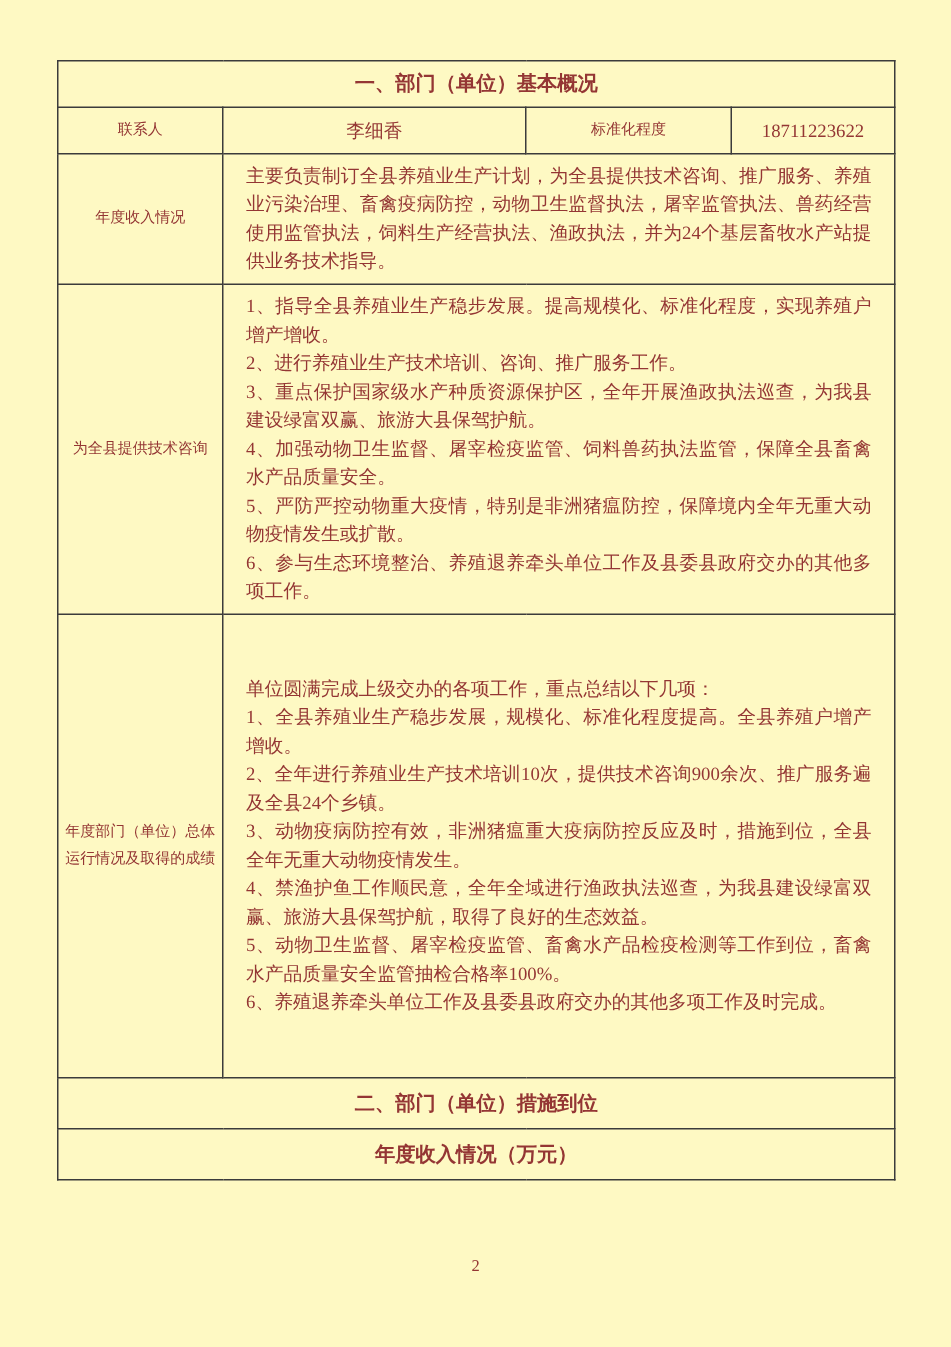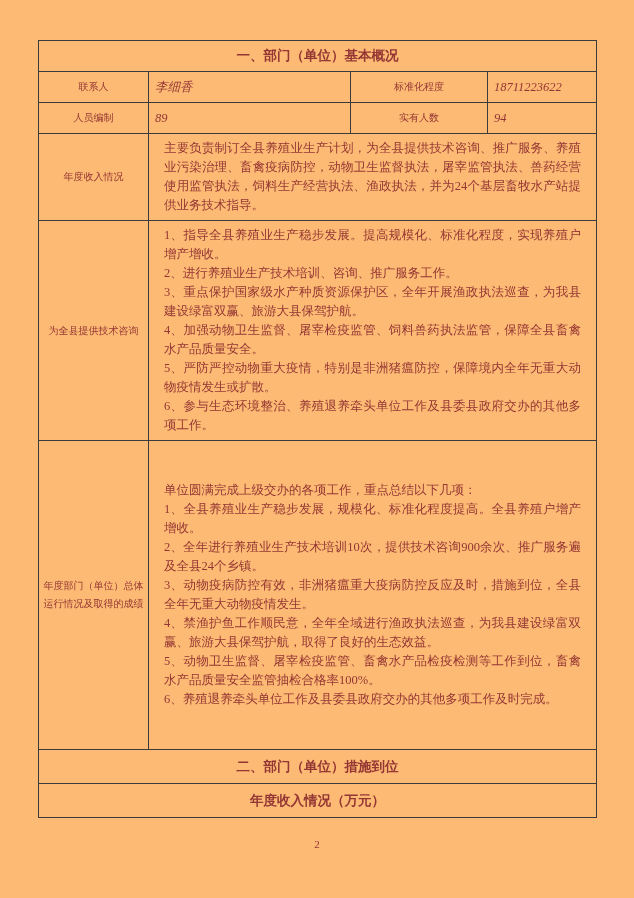--- a/index.html
+++ b/index.html
@@ -1,19 +1,19 @@
 <!DOCTYPE html>
 <html><head>
 <meta charset="utf-8">
 <style>
   html, body { margin: 0; padding: 0; background: #ffffff; }
   .page {
     width: 634px;
     height: 898px;
-    background: #fdba74;
+    background: #fef9c3;
     position: relative;
     font-family: "Liberation Serif", "DejaVu Serif", serif;
     color: #943634;
     overflow: hidden;
   }
   table.doc-table {
     position: absolute;
     left: 38px;
     top: 40px;
     width: 558px;
@@ -33,22 +33,21 @@
     font-size: 13.5px;
     height: 22px;
   }
   .label-cell {
     text-align: center;
     font-size: 10px;
     line-height: 18px;
     padding: 4px 4px;
   }
   .value-cell {
-    text-align: left;
-    font-style: italic;
+    text-align: center;
   }
   .content-cell {
     text-align: justify;
     white-space: pre-line;
     line-height: 19px;
     padding: 5px 15px;
   }
   .r-small td { height: 22px; }
   .r-duties { height: 80px; }
   .r-annual { height: 216px; }
@@ -82,26 +81,20 @@
       <td colspan="4" class="title-cell">一、部门（单位）基本概况</td>
     </tr>
 
     <tr class="r-small">
       <td class="label-cell">联系人</td>
       <td class="value-cell">李细香</td>
       <td class="label-cell">标准化程度</td>
       <td class="value-cell">18711223622</td>
     </tr>
 
-    <tr class="r-small">
-      <td class="label-cell">人员编制</td>
-      <td class="value-cell">89</td>
-      <td class="label-cell">实有人数</td>
-      <td class="value-cell">94</td>
-    </tr>
 
     <tr class="r-duties">
       <td class="label-cell">年度收入情况</td>
       <td colspan="3" class="content-cell">主要负责制订全县养殖业生产计划，为全县提供技术咨询、推广服务、养殖业污染治理、畜禽疫病防控，动物卫生监督执法，屠宰监管执法、兽药经营使用监管执法，饲料生产经营执法、渔政执法，并为24个基层畜牧水产站提供业务技术指导。</td>
     </tr>
 
     <tr class="r-annual">
       <td class="label-cell">为全县提供技术咨询</td>
       <td colspan="3" class="content-cell">1、指导全县养殖业生产稳步发展。提高规模化、标准化程度，实现养殖户增产增收。
 2、进行养殖业生产技术培训、咨询、推广服务工作。

